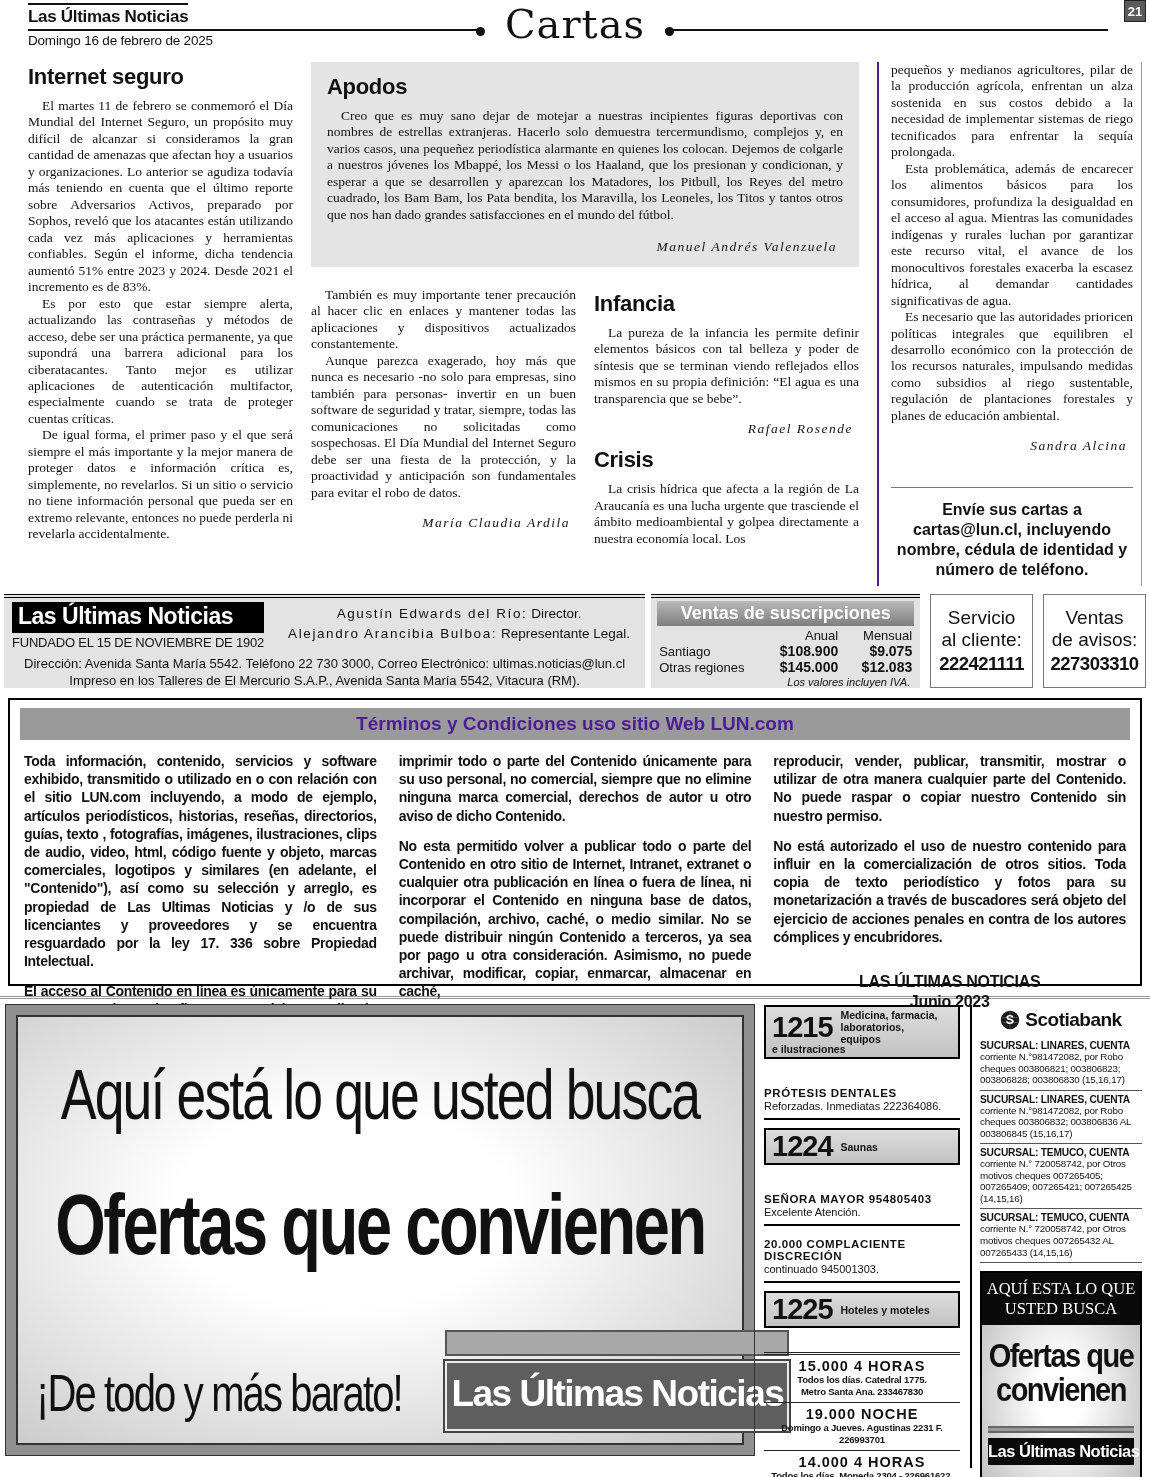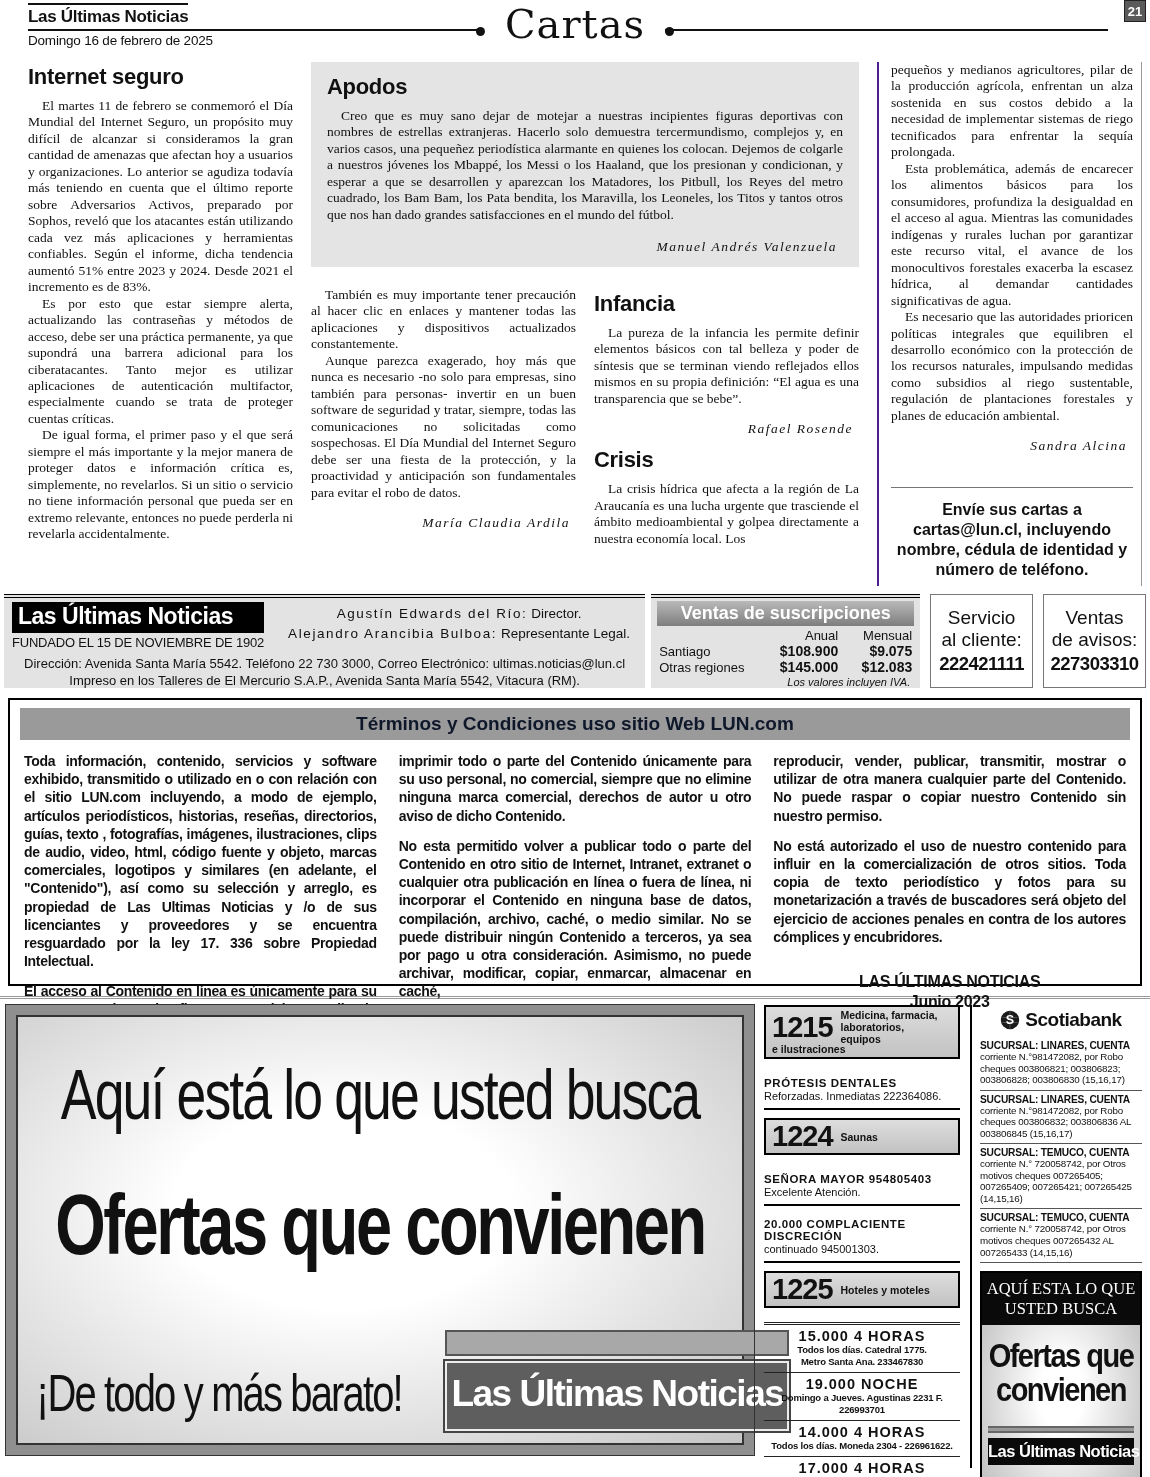--- a/index.html
+++ b/index.html
@@ -100,21 +100,21 @@
     font-family:"Liberation Sans", sans-serif; text-align:center;
   }
   .phone-box .pb-line { font-size:19px; line-height:1.15; }
   .phone-box .pb-num { font-size:18.5px; font-weight:700; margin-top:3px; letter-spacing:-0.5px; }
   
   .terms {
     margin:10px 8px 0 8px; border:2px solid #000; padding:8px 10px 6px 10px; height:288px;
   }
   .terms-titlebar {
     background:#9a9a9a; text-align:center; font-family:"Liberation Sans", sans-serif;
-    font-weight:700; font-size:19px; padding:5px 0; color:#0f172a;
+    font-weight:700; font-size:19px; padding:5px 0; color:#4c1d95;
   }
   .terms-cols { display:flex; gap:22px; padding:12px 4px 0 4px; }
   .terms-col { flex:1; font-family:"Liberation Sans", sans-serif; font-weight:700; font-size:14px; line-height:1.3; letter-spacing:-0.3px; }
   .terms-col p { margin:0 0 12px 0; text-align:justify; }
   .terms-sign { text-align:center; font-size:16px; margin-top:26px; line-height:1.25; }
   
   .bottom { display:flex; gap:10px; margin-top:10px; border-top:3px double #999; padding:6px 2px 0 6px; height:472px; }
   .big-ad {
     width:748px; height:450px;
     border:10px solid #8f8f8f; outline:1px solid #333;
@@ -139,21 +139,21 @@
   .lun-strip { height:26px; background:#a8a8a8; border:2px solid #555; margin-bottom:5px; }
   .lun-logo-big {
     background:#5e5e5e; border:2px solid #ececec; box-shadow:0 0 0 2px #444;
     color:#fff; font-family:"Liberation Sans", sans-serif; font-weight:700;
     font-size:37px; letter-spacing:-1.5px; text-align:center; padding:10px 4px 14px 4px; white-space:nowrap;
   }
   
   .classifieds { width:196px; font-family:"Liberation Sans", sans-serif; }
   .cat-box {
     border:2px solid #000; background:linear-gradient(#ddd,#c2c2c2);
-    padding:2px 14px 2px 6px; margin-bottom:14px;
+    padding:2px 14px 2px 6px; margin-bottom:24px;
   }
   .cat-row { display:flex; gap:8px; align-items:center; }
   .cat-code { font-weight:700; font-size:29px; letter-spacing:-1px; line-height:1; }
   .cat-label { font-weight:700; font-size:10.5px; line-height:1.15; }
   .cat-sub { font-weight:700; font-size:10.5px; margin-top:-2px; }
   .cl-ad { border-bottom:2px solid #000; padding:4px 0 6px 0; margin-bottom:8px; }
   .cl-ad-head { font-weight:700; font-size:11.5px; letter-spacing:0.6px; }
   .cl-ad-body { font-size:11px; margin-top:1px; }
   .listing { border-top:1.5px solid #222; text-align:center; padding:3px 0 4px 0; }
   .listing.first { border-top:3px double #222; }

